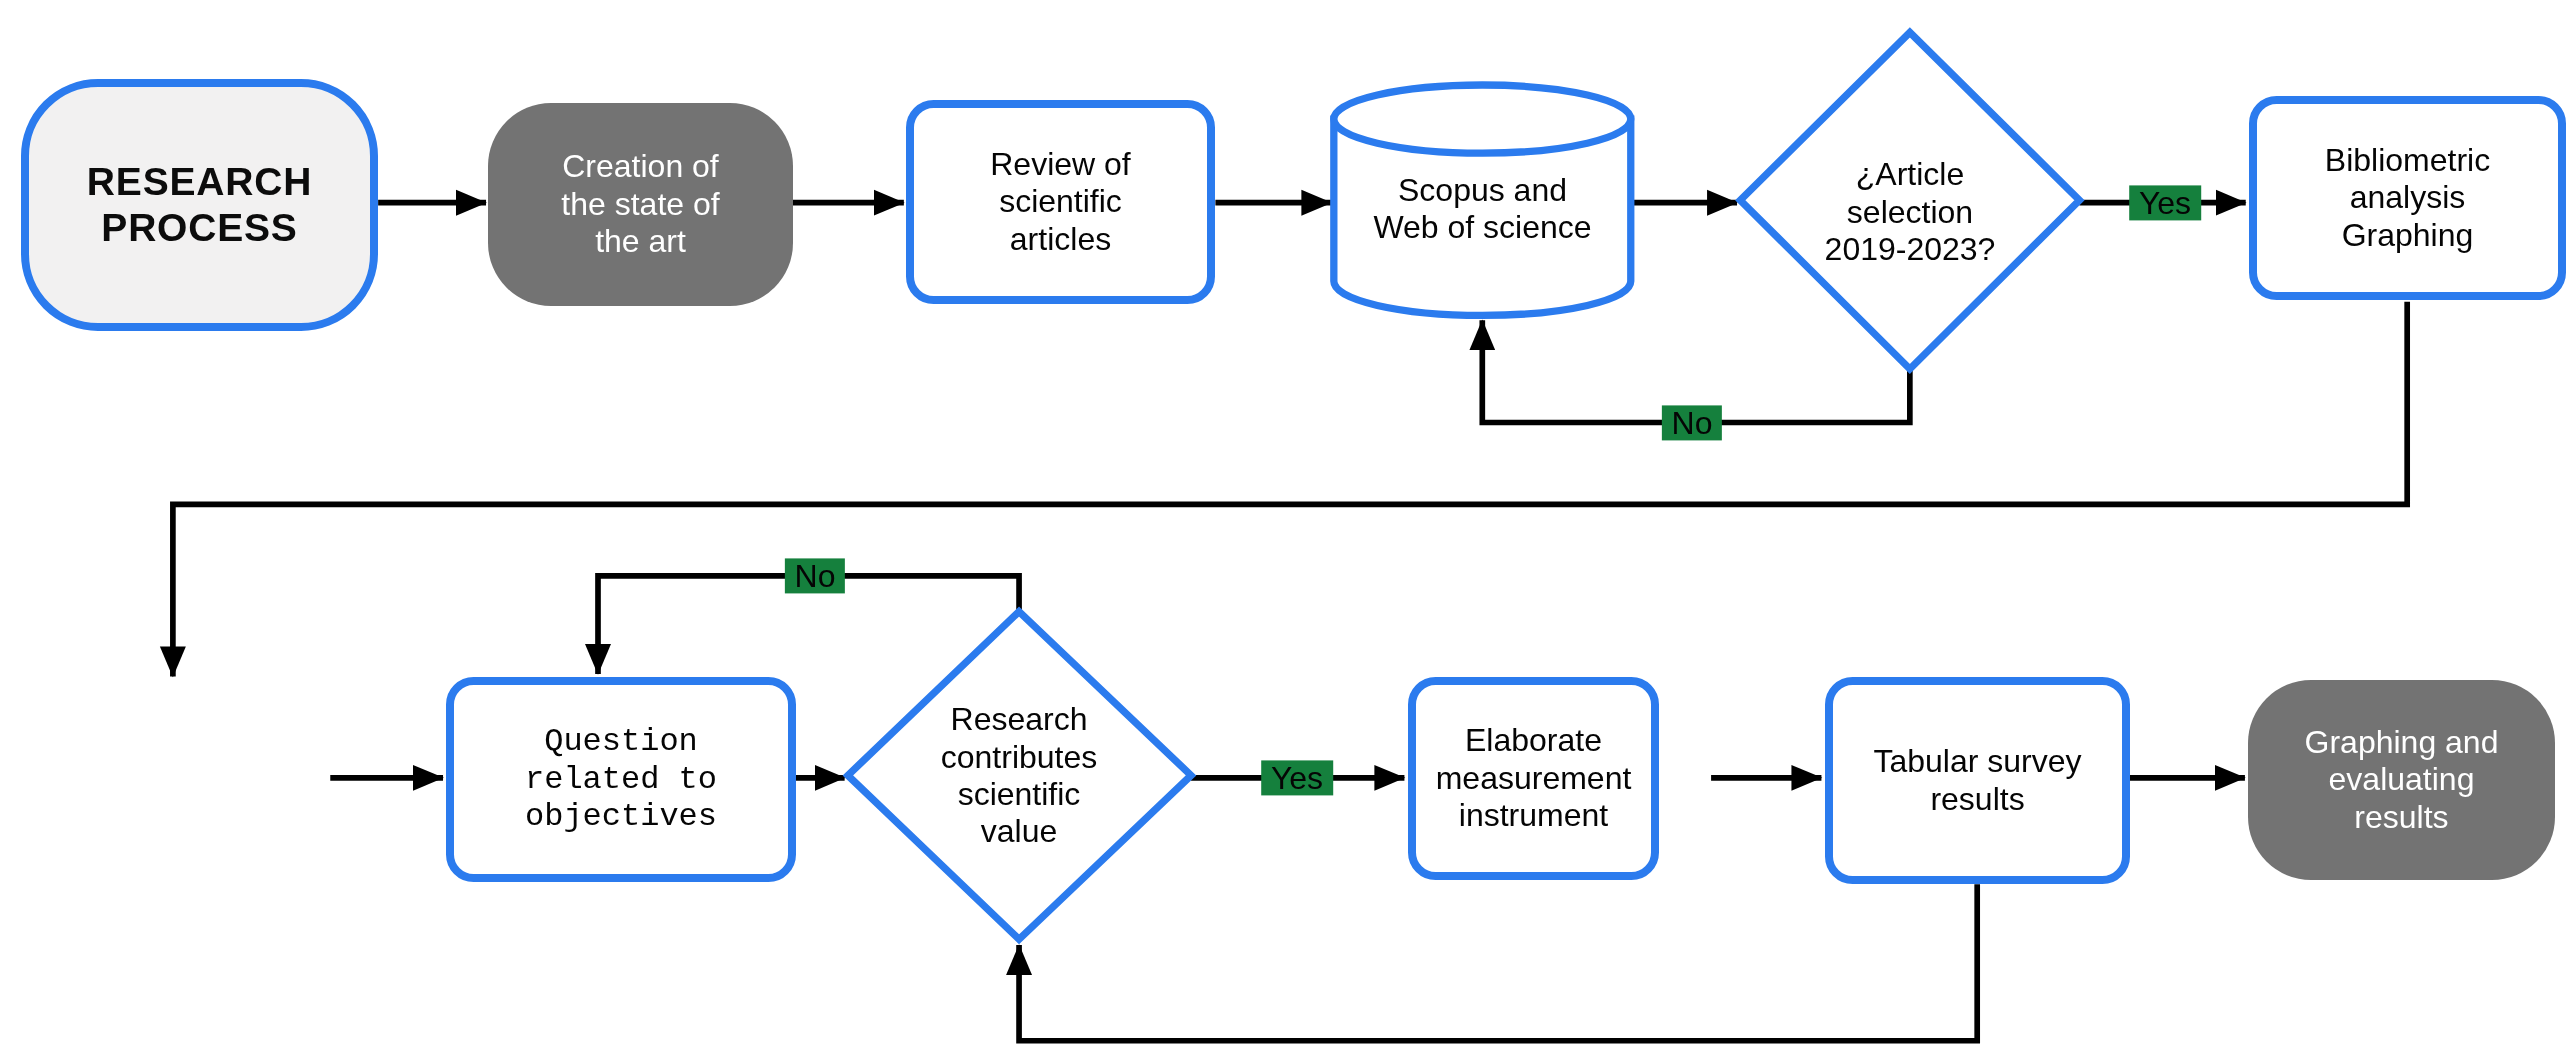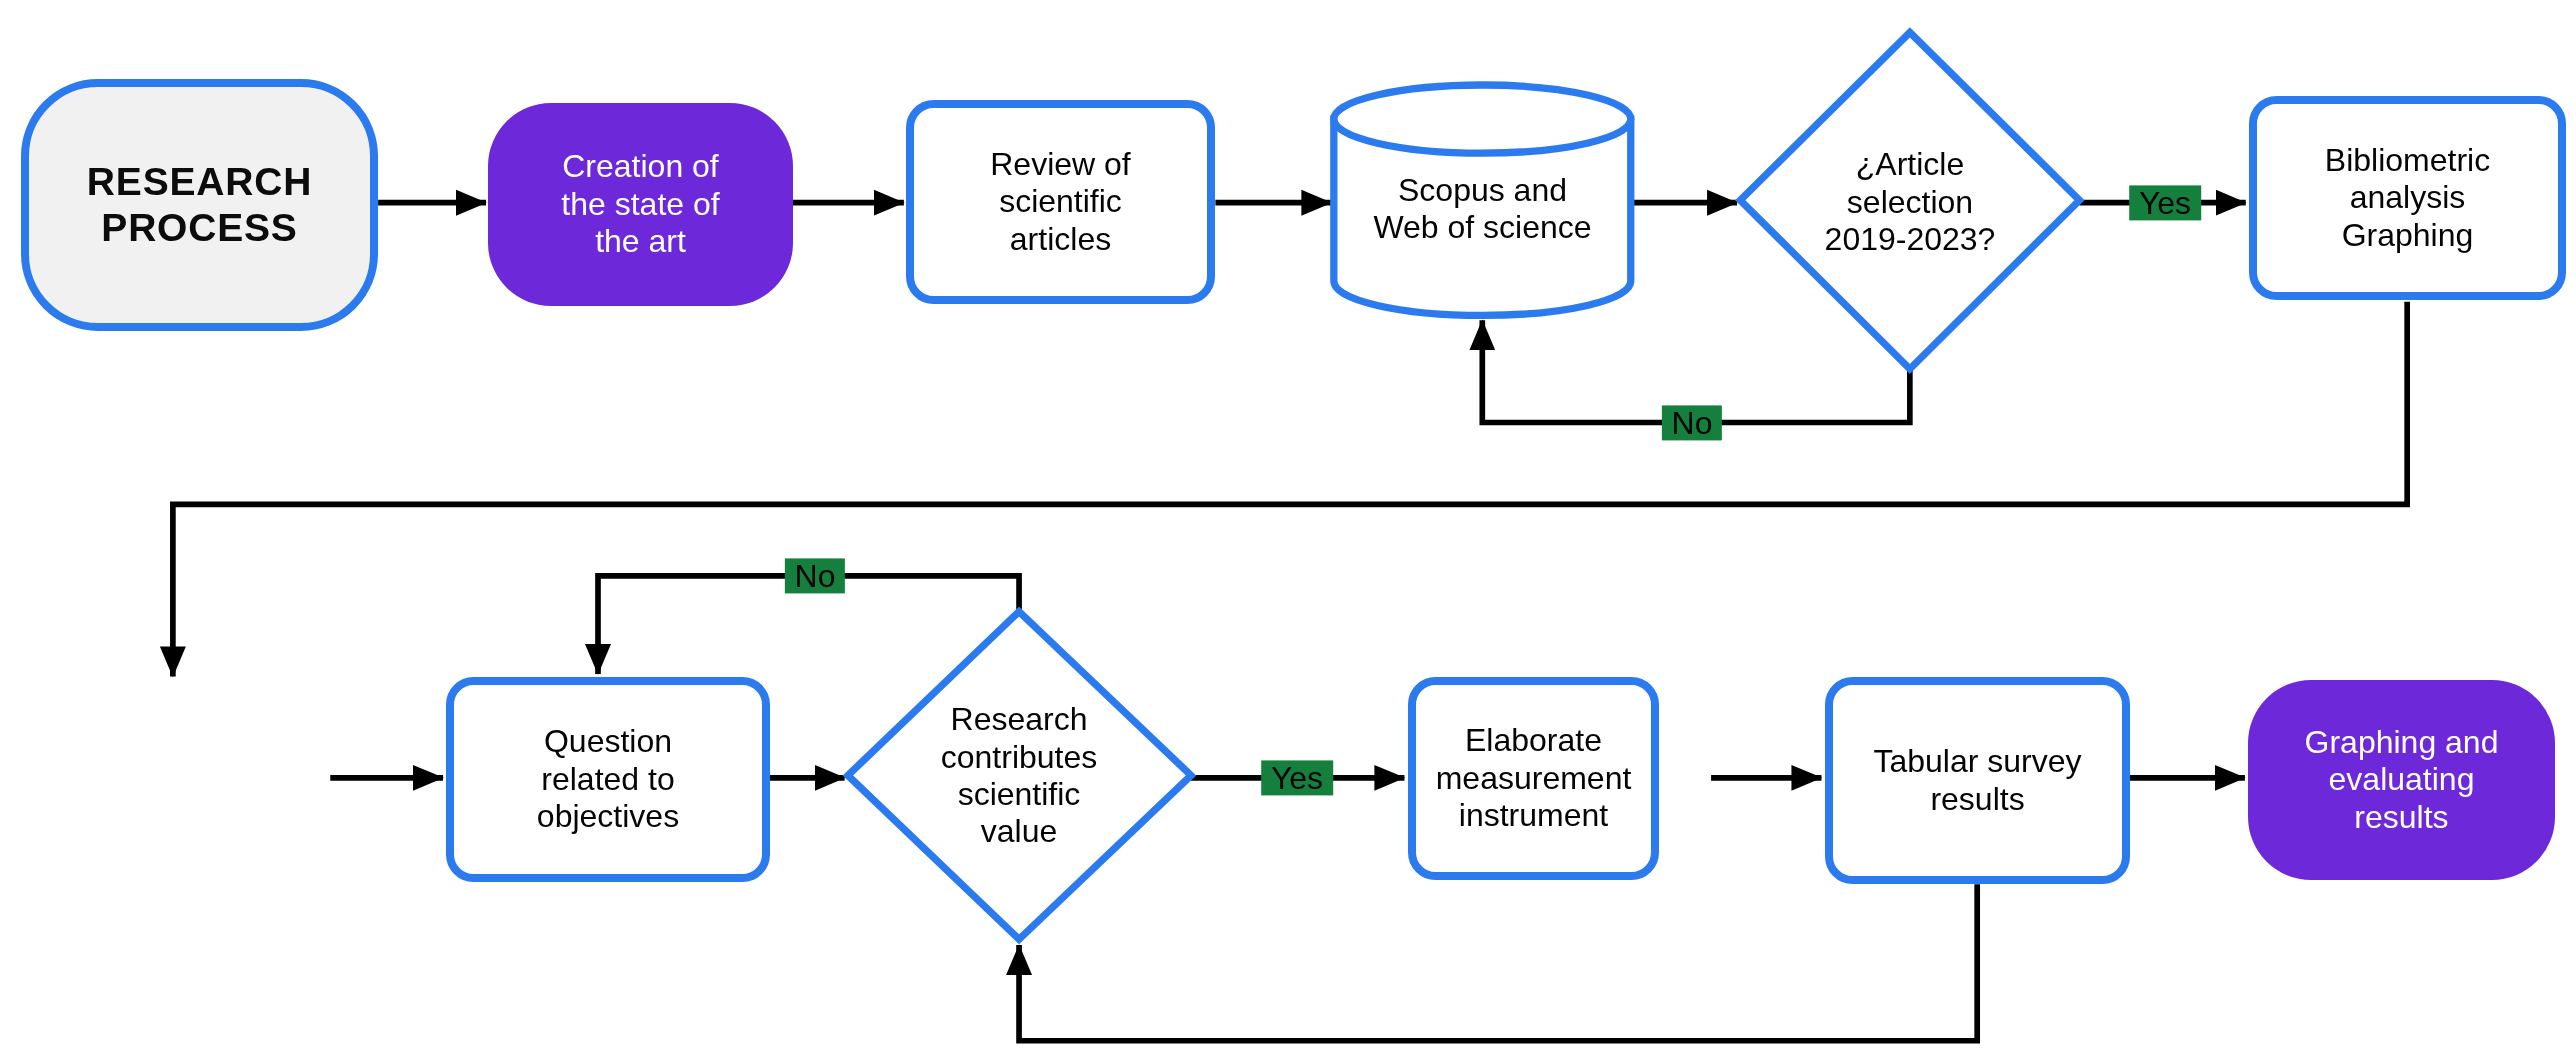--- a/index.html
+++ b/index.html
@@ -21,21 +21,21 @@
     justify-content: center;
     text-align: center;
     white-space: pre-line;
     font-size: 32px;
     line-height: 1.17;
     font-weight: 500;
     color: #050505;
     z-index: 1;
   }
   .node.filled {
-    background: #6d28d9;
+    background: #737373;
     color: #ffffff;
     border-radius: 63px;
   }
   .node.outlined {
     background: #ffffff;
     border: 8px solid #2b7bee;
     border-radius: 27.6px;
   }
   .node.start {
     background: #f2f1f1;
@@ -105,30 +105,30 @@
 the state of
 the art</div>
 
   <div class="node outlined" style="left:906px; top:88px; width:309px; height:204px;">Review of
 scientific
 articles</div>
 
   <div class="node overlay" style="left:1342px; top:122px; width:281px; height:150px;">Scopus and
 Web of science</div>
 
-  <div class="node overlay" style="left:1764px; top:77px; width:292px; height:227px;text-align:center;">¿Article
+  <div class="node overlay" style="left:1764px; top:87px; width:292px; height:227px;text-align:center;">¿Article
 selection
 2019-2023?</div>
 
   <div class="node outlined" style="left:2249px; top:84px; width:317px; height:204px;">Bibliometric
 analysis
 Graphing</div>
 
 
-  <div class="node outlined" style="left:446px; top:665px; width:324px; height:205px;">Question
+  <div class="node outlined" style="left:446px; top:665px; width:350px; height:205px;font-family:Liberation Mono, monospace;">Question
 related to
 objectives</div>
 
   <div class="node overlay" style="left:881px; top:634px; width:276px; height:260px;">Research
 contributes
 scientific
 value</div>
 
   <div class="node outlined" style="left:1408px; top:665px; width:251px; height:203px;">Elaborate
 measurement

